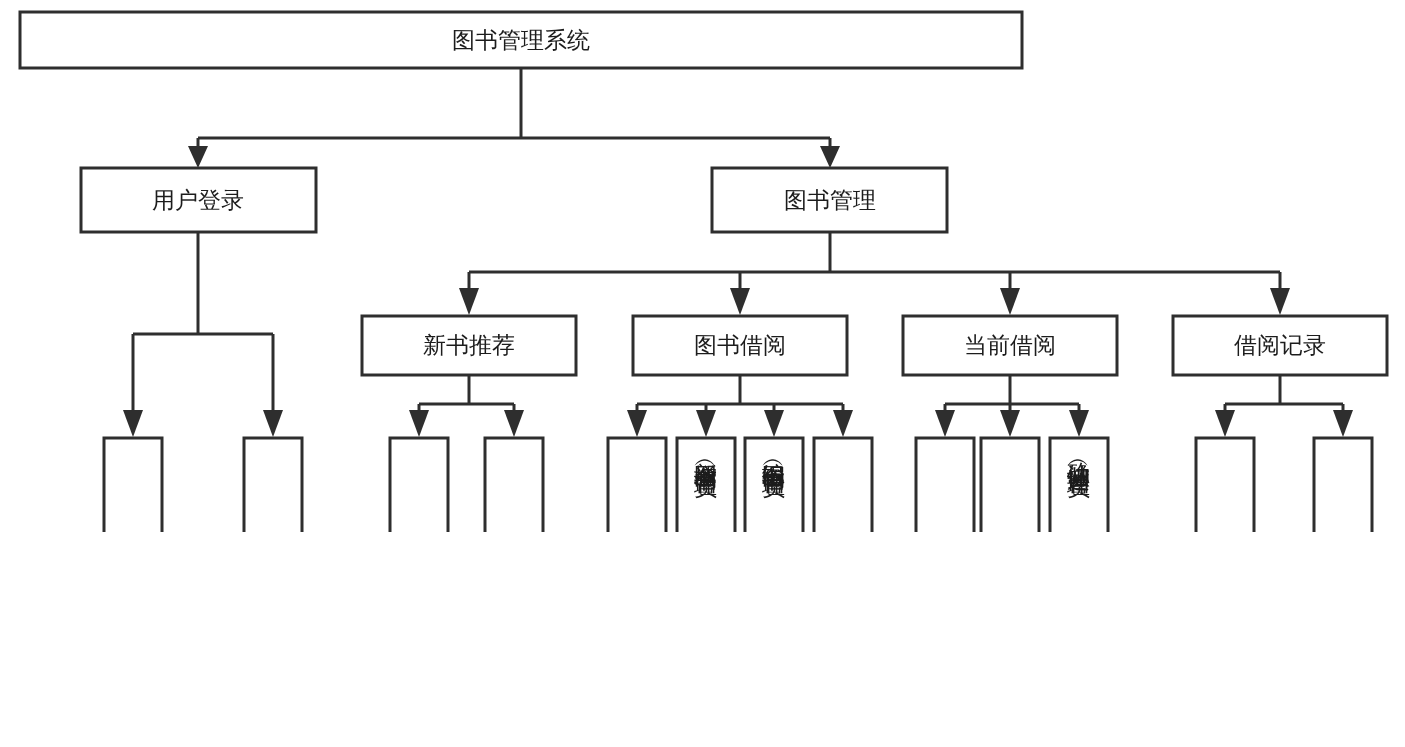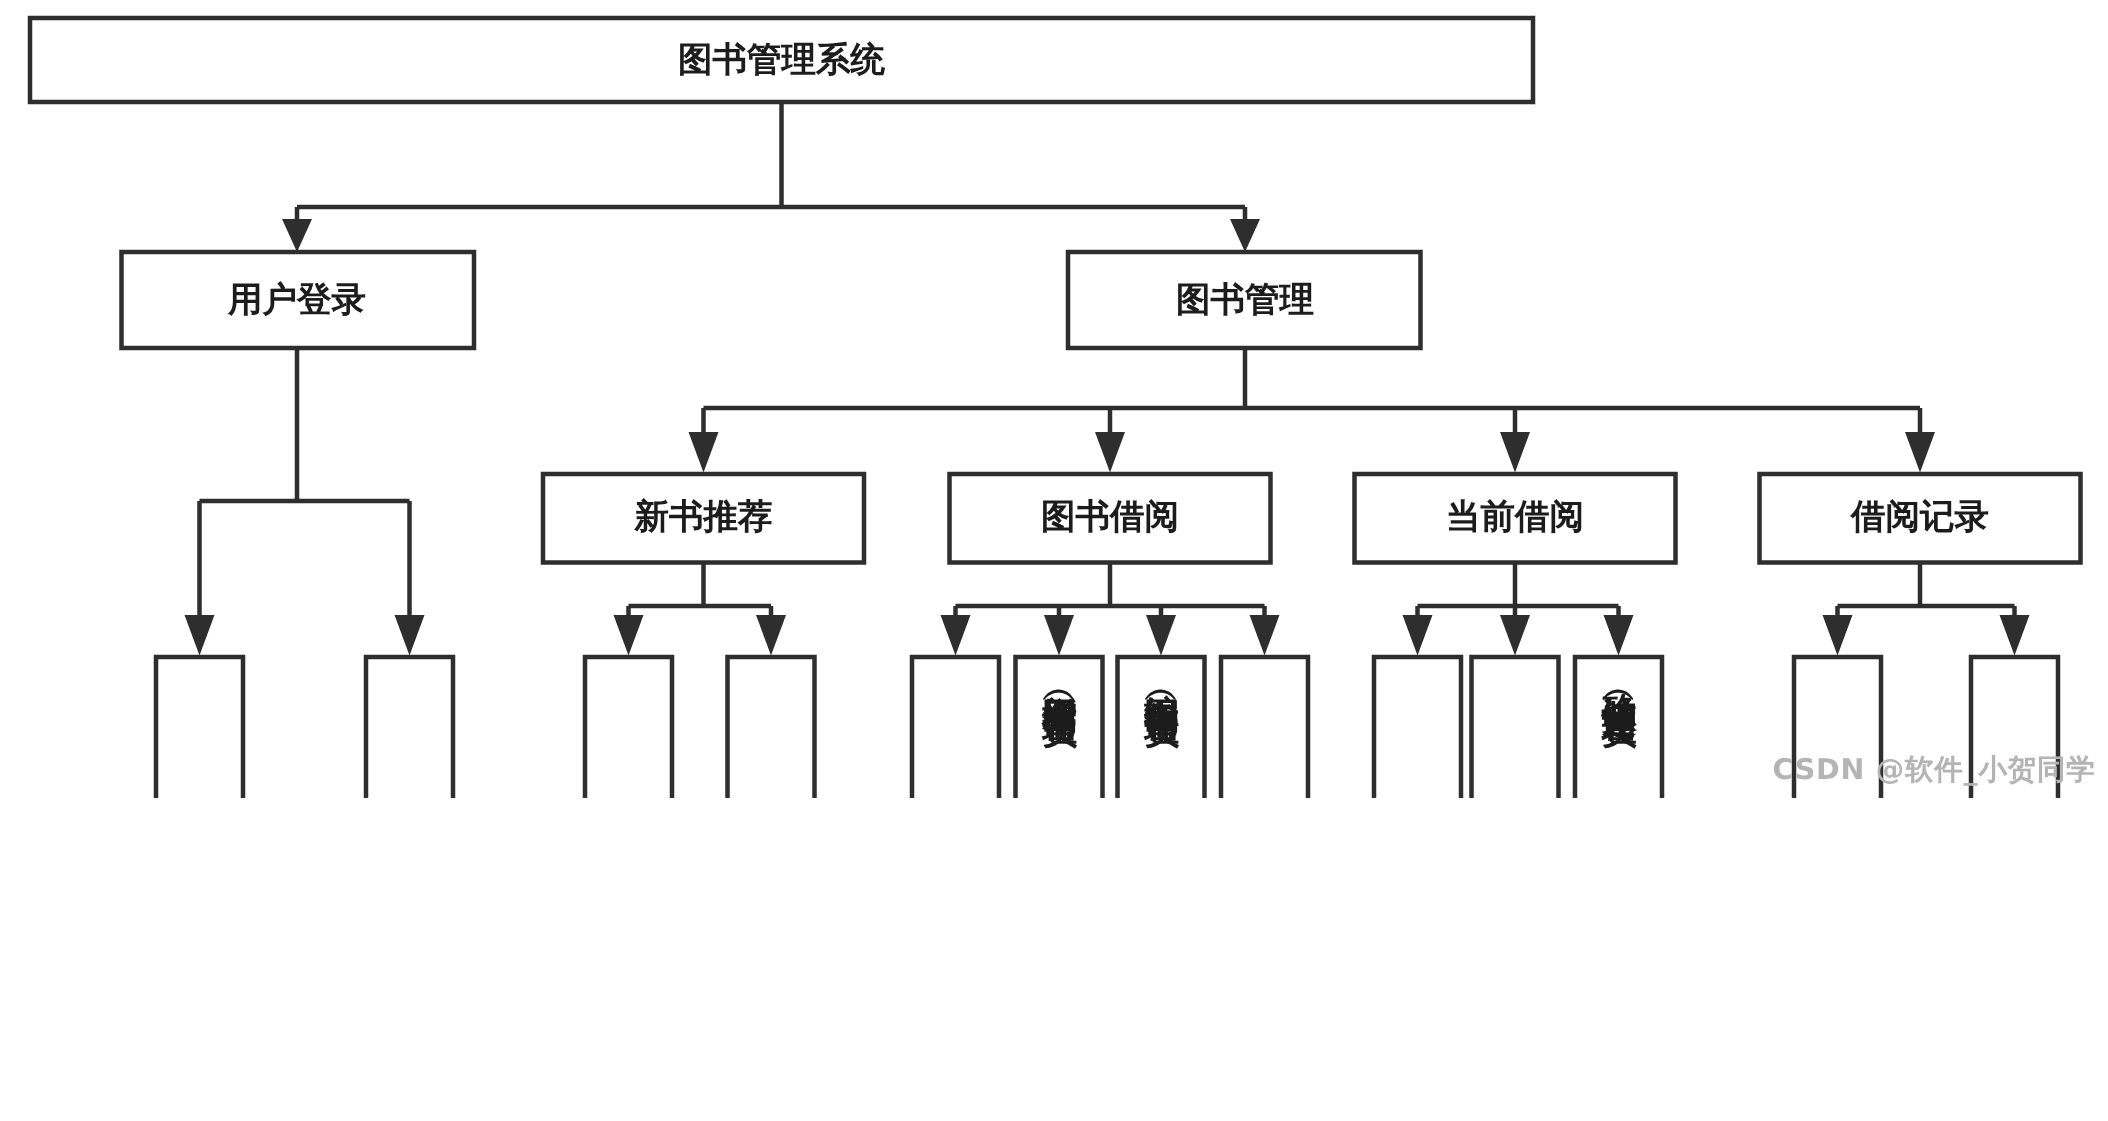--- a/index.html
+++ b/index.html
@@ -9,21 +9,20 @@
   }
   body {
     font-family: "DejaVu Sans", "Liberation Sans", sans-serif;
   }
   #diagram-root {
     position: relative;
     width: 1405px;
     height: 532px;
     background: #ffffff;
     overflow: hidden;
-    font-weight: bold;
   }
   svg.diagram-canvas {
     position: absolute;
     left: 0;
     top: 0;
     width: 1405px;
     height: 747px;
     display: block;
   }
   .node-rect {
@@ -237,15 +236,14 @@
   <div class="leaf-label-wrap" style="left:1050px; top:438px; width:58px; height:296px; align-items:flex-start;">
     <span class="leaf-label" style="margin-top:6px;">确认归还（管理员）</span>
   </div>
   <div class="leaf-label-wrap" style="left:1196px; top:438px; width:58px; height:296px;">
     <span class="leaf-label">新增借阅记录</span>
   </div>
   <div class="leaf-label-wrap" style="left:1314px; top:438px; width:58px; height:296px;">
     <span class="leaf-label">查询借阅记录</span>
   </div>
 
-  <div class="watermark">CSDN @软件_小贺同学</div>
 
 </div>
 
 </body></html>

